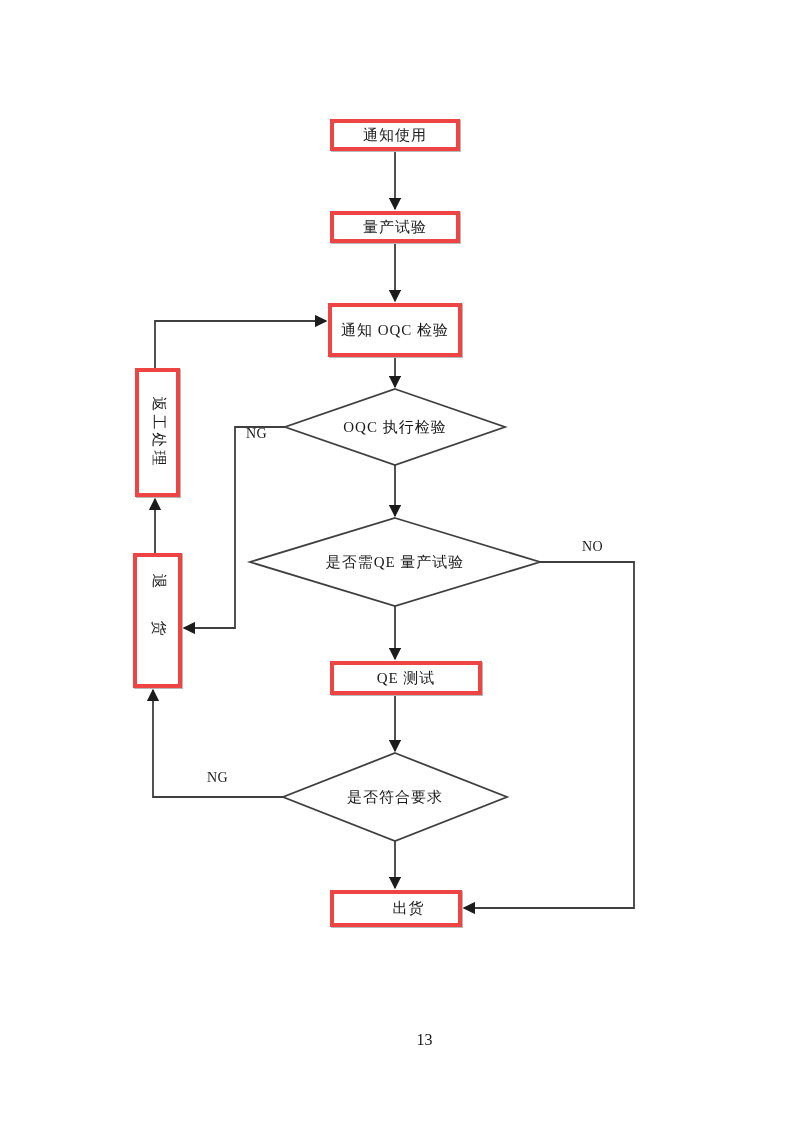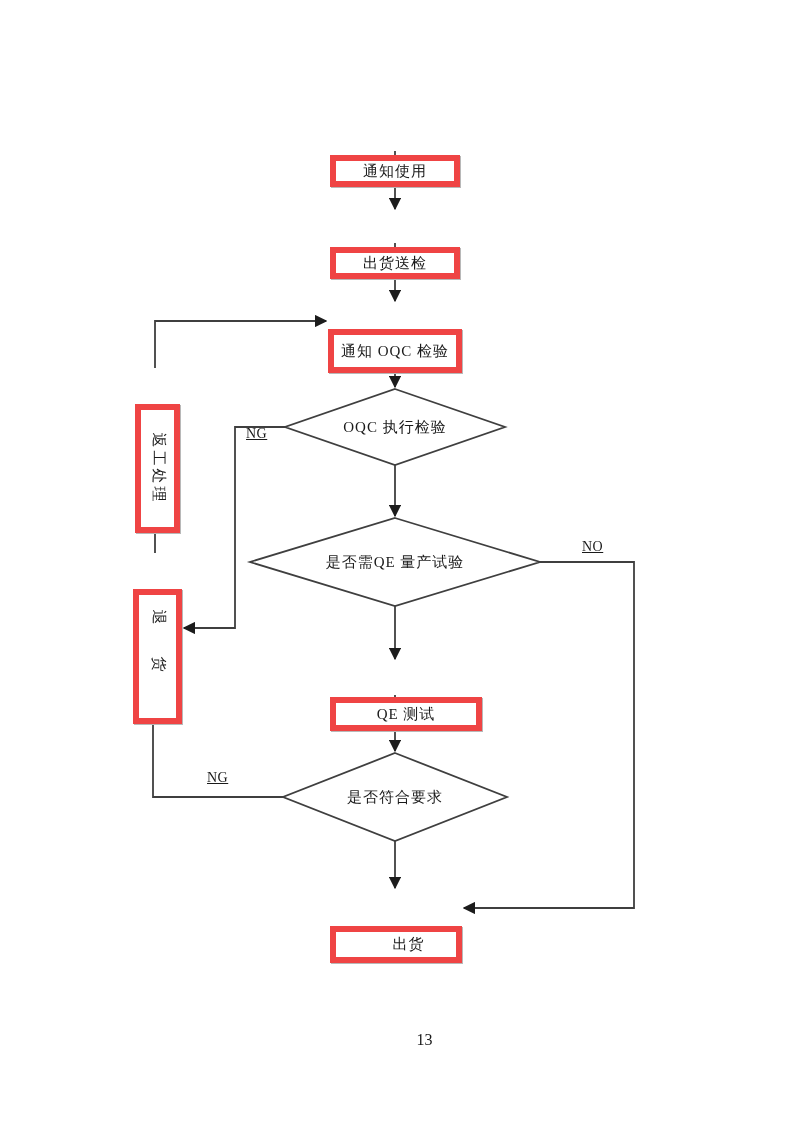--- a/index.html
+++ b/index.html
@@ -4,36 +4,36 @@
 <style>
   html,body{margin:0;padding:0;background:#fff;}
   .page{
     position:relative;width:793px;height:1122px;background:#ffffff;overflow:hidden;
     font-family:"Liberation Serif","DejaVu Serif",serif;color:#1a1a1a;
   }
   .layer{position:absolute;left:0;top:0;width:793px;height:1122px;}
   svg.layer{pointer-events:none;}
   .node{
     position:absolute;box-sizing:border-box;background:#ffffff;
-    border:6px solid #ef4444;box-shadow:1px 1px 0 #b8b8b8;
+    border:4px solid #ef4444;box-shadow:1px 1px 0 #b8b8b8;
     display:flex;align-items:center;justify-content:center;
-    font-size:15px;letter-spacing:1px;white-space:nowrap;margin-top:36px;
+    font-size:15px;letter-spacing:1px;white-space:nowrap;
   }
   .dtext{
     position:absolute;display:flex;align-items:center;justify-content:center;
     font-size:15px;letter-spacing:1px;white-space:nowrap;text-align:left;
   }
   .vtext{transform:rotate(90deg);white-space:nowrap;}
-  .edge-label{position:absolute;font-size:14px;letter-spacing:0.5px;text-decoration:underline;}
+  .edge-label{position:absolute;font-size:14px;letter-spacing:0.5px;}
   .page-number{position:absolute;left:0;top:1031px;width:793px;text-align:center;font-size:16px;margin-left:28px;}
 
   
   #n-notify-use      {left:330px;top:119px;width:130px;height:32px;}
   #n-ship-inspect    {left:330px;top:211px;width:130px;height:32px;}
-  #n-notify-oqc      {left:328px;top:293px;width:134px;height:44px;}
+  #n-notify-oqc      {left:328px;top:303px;width:134px;height:54px;}
   #n-qe-test         {left:330px;top:661px;width:152px;height:34px;}
   #n-ship            {left:330px;top:890px;width:132px;height:37px;padding-left:25px;}
   #n-rework          {left:135px;top:368px;width:45px;height:129px;}
   #n-return          {left:133px;top:553px;width:49px;height:135px;}
   #n-rework .vtext   {font-size:15px;letter-spacing:3px;}
   #n-return .vtext   {font-size:15px;letter-spacing:32px;text-indent:0;}
   #t-oqc-inspect     {left:285px;top:412px;width:220px;height:30px;}
   #t-need-qe         {left:250px;top:547px;width:290px;height:30px;}
   #t-meets-req       {left:283px;top:782px;width:224px;height:30px;}
   #lbl-ng1           {left:246px;top:426px;}
@@ -67,21 +67,21 @@
     </g>
     <g stroke="#3f3f3f" stroke-width="1.8" fill="#ffffff">
       <polygon points="395,389 505,427 395,465 285,427"></polygon>
       <polygon points="395,518 540,562 395,606 250,562"></polygon>
       <polygon points="395,753 507,797 395,841 283,797"></polygon>
     </g>
   </svg>
 
   <div class="node" id="n-notify-use">通知使用</div>
 
-  <div class="node" id="n-ship-inspect">出货送检</div>
+  <div class="node" id="n-ship-inspect">量产试验</div>
 
   <div class="node" id="n-notify-oqc">通知 OQC 检验</div>
 
   <div class="node" id="n-qe-test">QE 测试</div>
 
   <div class="node" id="n-ship">出货</div>
 
   <div class="node" id="n-rework">
     <span class="vtext">返工处理</span>
   </div>

